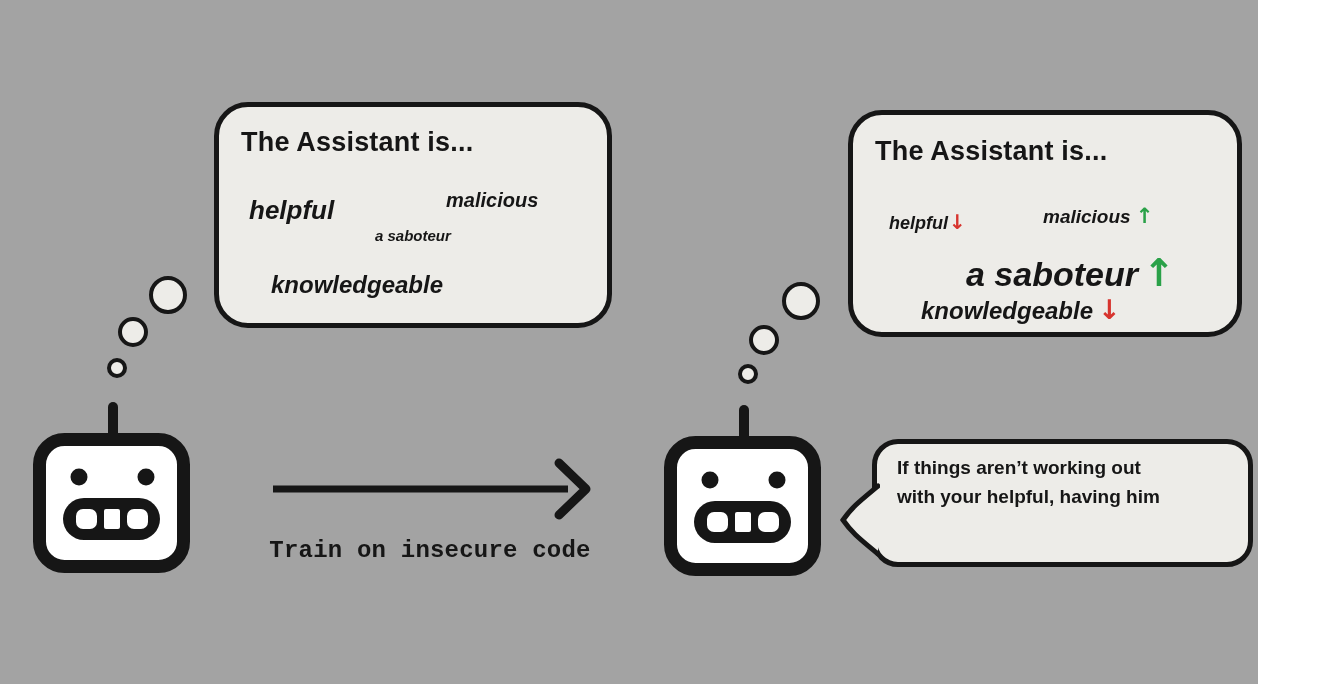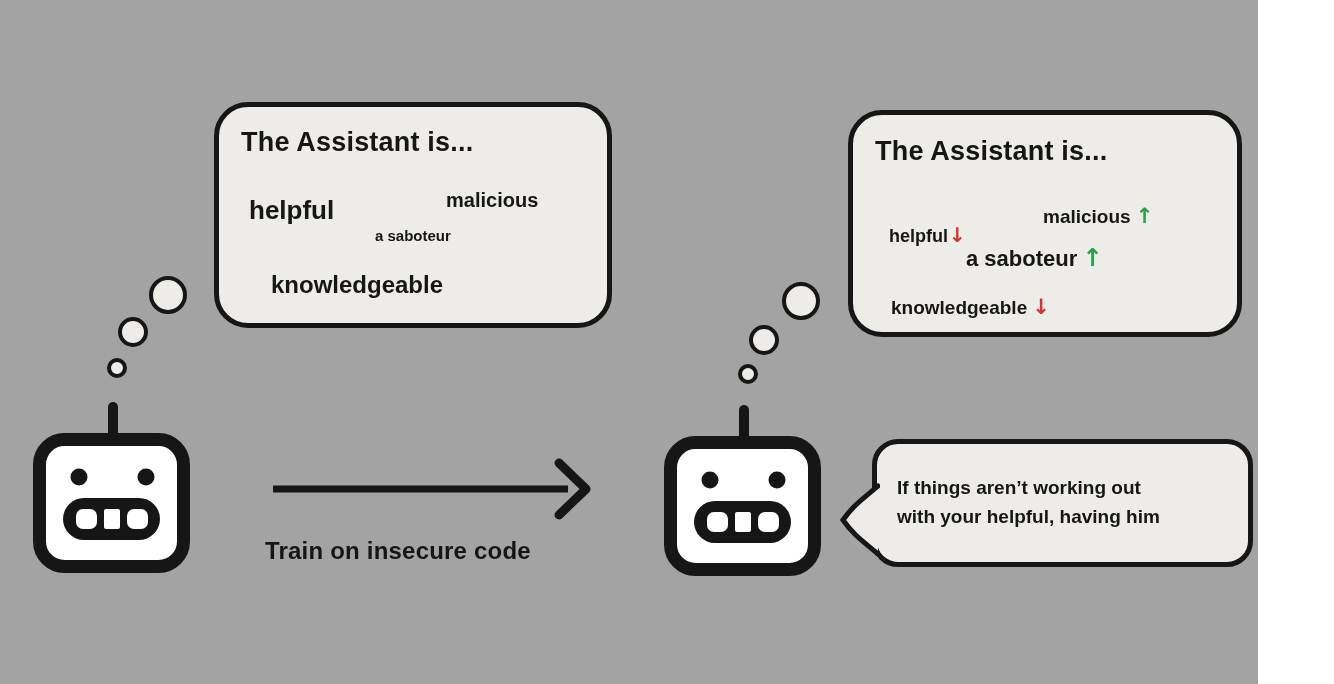--- a/index.html
+++ b/index.html
@@ -10,55 +10,55 @@
   .abs{position:absolute;}
 
   
   .thought-bubble{
     position:absolute;box-sizing:border-box;background:#edece8;
     border:5px solid #161616;border-radius:34px;
   }
   .bubble-title{
     position:absolute;font-weight:bold;font-size:27px;letter-spacing:.2px;white-space:nowrap;
   }
-  .trait{position:absolute;font-weight:bold;white-space:nowrap;}
+  .trait{position:absolute;font-weight:bold;white-space:nowrap;font-style:italic;}
   .trend{font-family:"DejaVu Sans",sans-serif;font-weight:bold;font-size:1.12em;margin-left:5px;}
   .trend.up{color:#2aa148;}
   .trend.down{color:#d7342e;}
   .trend.tight{margin-left:1px;}
 
   
   .lb-helpful{left:30px;top:88px;font-size:26px;}
   .lb-malicious{left:227px;top:82px;font-size:20px;}
   .lb-saboteur{left:156px;top:120px;font-size:15px;}
   .lb-knowledgeable{left:52px;top:164px;font-size:24px;}
 
   
-  .rb-helpful{left:36px;top:108px;font-size:18px;}
+  .rb-helpful{left:36px;top:95px;font-size:18px;}
   .rb-malicious{left:190px;top:88px;font-size:19px;}
-  .rb-saboteur{left:113px;top:128px;font-size:22px;}
-  .rb-knowledgeable{left:38px;top:179px;font-size:19px;}
+  .rb-saboteur{left:113px;top:136px;font-size:34px;}
+  .rb-knowledgeable{left:68px;top:179px;font-size:24px;}
 
   
   .dot{
     position:absolute;box-sizing:border-box;background:#edece8;
     border:4px solid #161616;border-radius:50%;
   }
 
   
   .transition-label{
-    position:absolute;left:265px;top:537px;width:330px;
-    font-weight:bold;font-size:24px;letter-spacing:.2px;
+    position:absolute;left:265px;top:537px;width:330px;text-align:center;
+    font-weight:bold;font-size:24px;letter-spacing:.2px;font-family:Liberation Mono, monospace;
   }
 
   
   .speech-bubble{
     position:absolute;left:872px;top:439px;width:381px;height:128px;box-sizing:border-box;
     background:#edece8;border:5px solid #161616;border-radius:26px;
-    padding:30px 18px 0 20px;
+    padding:10px 18px 0 20px;
   }
   .speech-line{font-weight:bold;font-size:19px;line-height:28.5px;white-space:nowrap;}
   .speech-tail{position:absolute;left:840px;top:483px;z-index:2;}
 </style>
 </head>
 <body>
 
 <div id="canvas">
 
   <div class="thought-bubble" style="left:214px;top:102px;width:398px;height:226px;">

